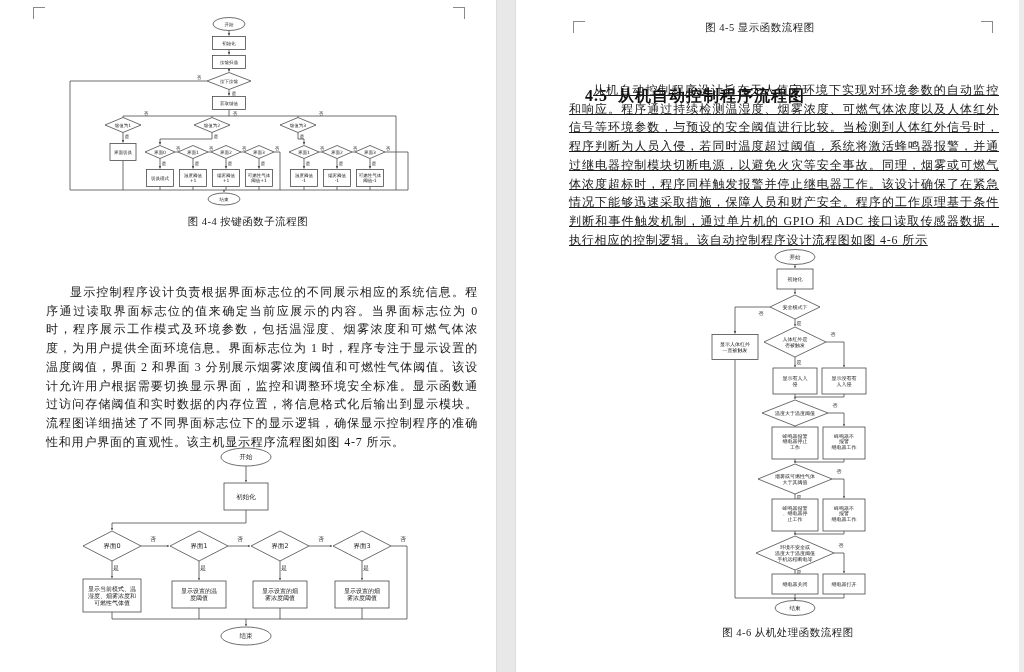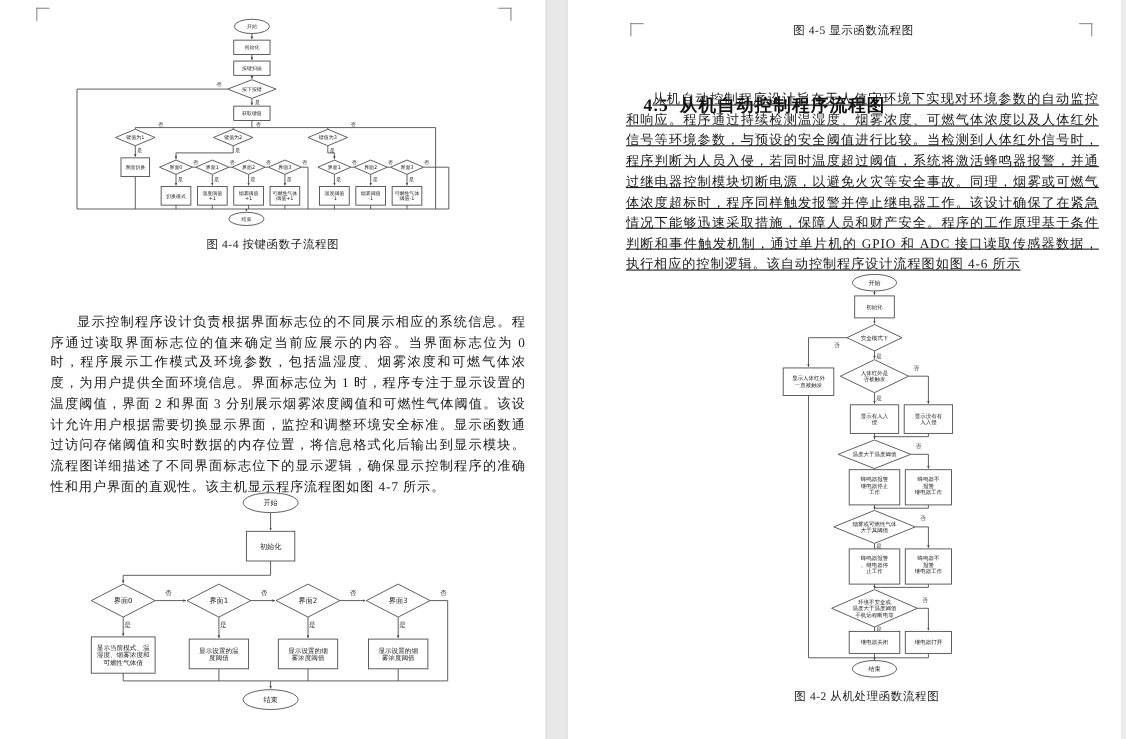--- a/index.html
+++ b/index.html
@@ -286,21 +286,21 @@
         <text class="fc-text t65" x="194" y="192.3">结束</text>
       </g>
     </svg>
 
   </div>
 
   <div class="page page-right">
     <div class="corner tl" style="left:57px;top:21px;"></div>
     <div class="corner tr" style="left:465px;top:21px;"></div>
 
-    <div class="caption" style="left:57px;top:21px;width:450px;padding-right:44px;box-sizing:border-box;">图 4-5 显示函数流程图</div>
+    <div class="caption" style="left:57px;top:21px;width:418px;padding-right:44px;box-sizing:border-box;">图 4-5 显示函数流程图</div>
 
     <div class="heading" style="left:69px;top:47px;margin-top:39px;">
       <span class="num">4.5</span><span>从机自动控制程序流程图</span>
     </div>
 
     <p class="para" style="left:53px;top:81px;width:430px;text-decoration:underline;">从机自动控制程序设计旨在无人值守环境下实现对环境参数的自动监控和响应。程序通过持续检测温湿度、烟雾浓度、可燃气体浓度以及人体红外信号等环境参数，与预设的安全阈值进行比较。当检测到人体红外信号时，程序判断为人员入侵，若同时温度超过阈值，系统将激活蜂鸣器报警，并通过继电器控制模块切断电源，以避免火灾等安全事故。同理，烟雾或可燃气体浓度超标时，程序同样触发报警并停止继电器工作。该设计确保了在紧急情况下能够迅速采取措施，保障人员和财产安全。程序的工作原理基于条件判断和事件触发机制，通过单片机的 GPIO 和 ADC 接口读取传感器数据，执行相应的控制逻辑。该自动控制程序设计流程图如图 4-6 所示</p>
 
     <svg width="285" height="372" viewBox="0 0 285 372" style="left:142px;top:247px;">
       <defs>
         <marker id="m3" markerWidth="4" markerHeight="4" refX="3" refY="1.5" orient="auto">
@@ -405,16 +405,16 @@
       <g>
         <rect class="fc-shape" x="165" y="327" width="42" height="20"></rect>
         <text class="fc-text t5" x="186" y="338.8">继电器打开</text>
       </g>
       <g>
         <ellipse class="fc-shape" cx="137" cy="361" rx="20" ry="7.5"></ellipse>
         <text class="fc-text t55" x="137" y="362.9">结束</text>
       </g>
     </svg>
 
-    <div class="caption" style="left:57px;top:626px;width:430px;">图 4-2 从机处理函数流程图</div>
+    <div class="caption" style="left:57px;top:626px;width:430px;">图 4-6 从机处理函数流程图</div>
 
   </div>
 </div>
 
 </body></html>

